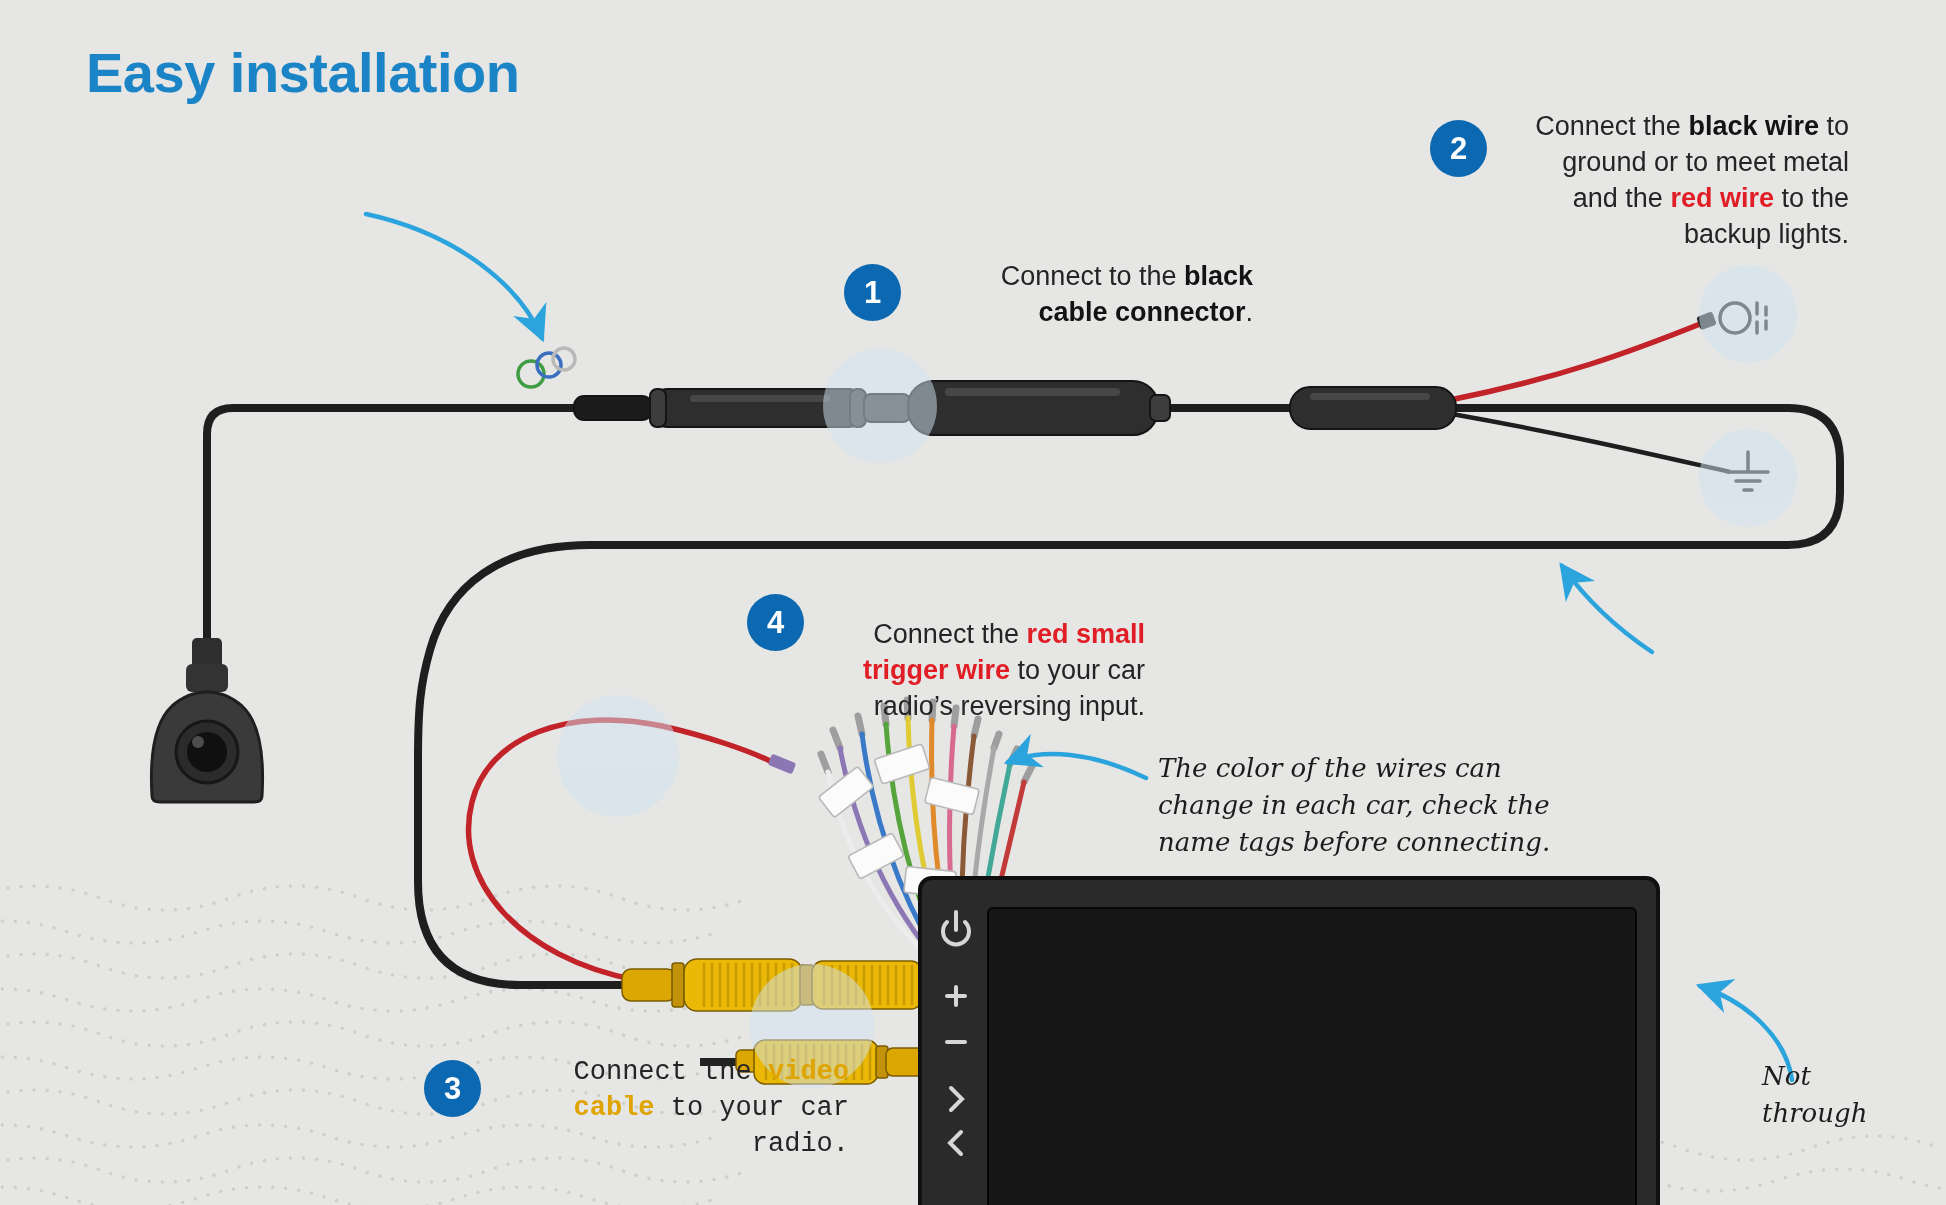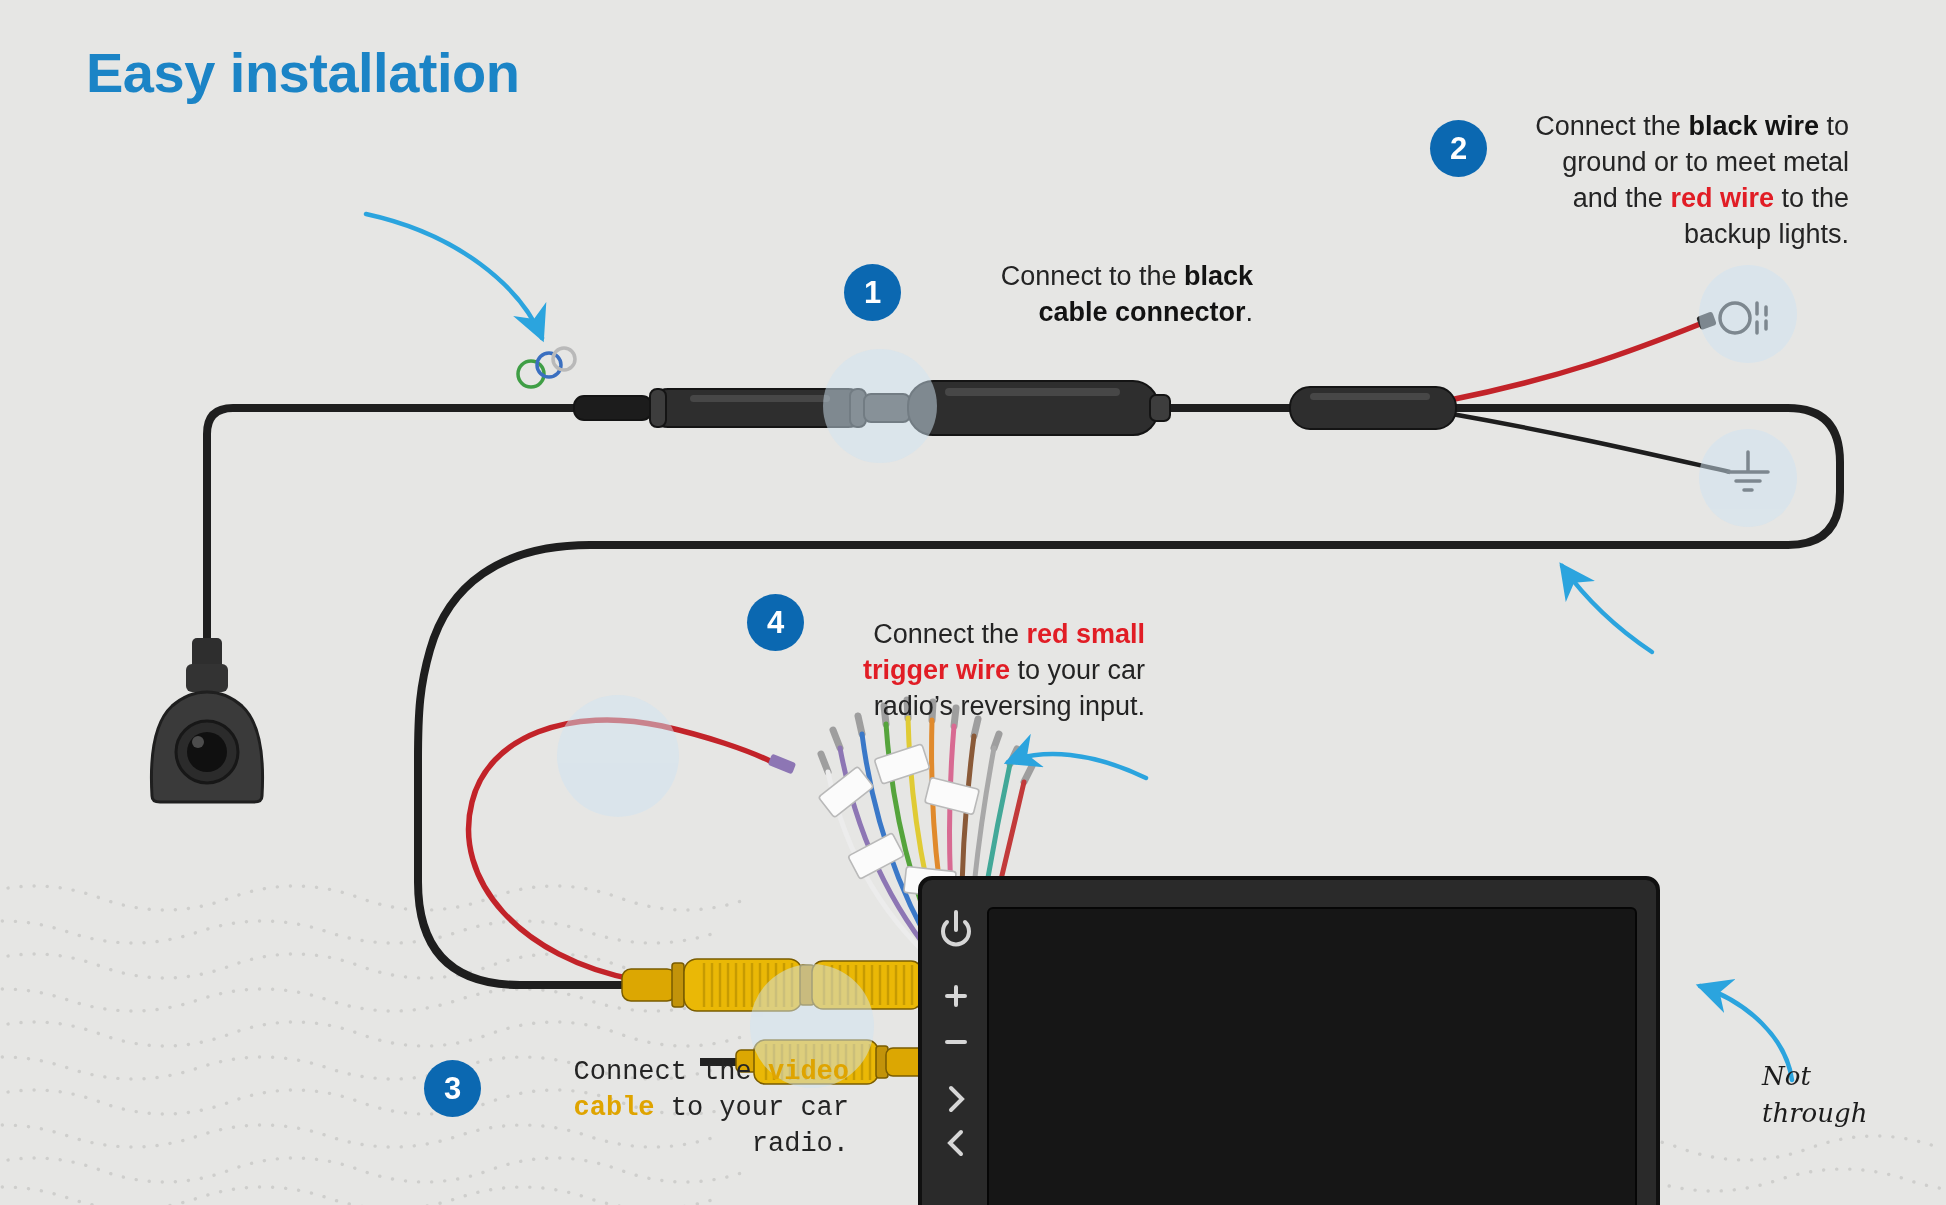--- a/index.html
+++ b/index.html
@@ -212,16 +212,17 @@
   </div>
 
   <div class="step-badge" style="left:424px; top:1060px;">
     <span>3</span>
   </div>
   <div class="step-text" style="left:514px; top:1054px; width:335px;font-family:Liberation Mono, monospace;">
     <span>Connect the </span><span class="by">video cable</span><span> to your car radio.</span>
   </div>
 
 
+  <div class="hand" style="left:1158px; top:750px; width:395px;">The color of the wires can change in each car, check the name tags before connecting.</div>
 
   <div class="hand" style="left:1762px; top:1058px; width:115px;">Not through</div>
 
 </div>
 
 </body></html>

